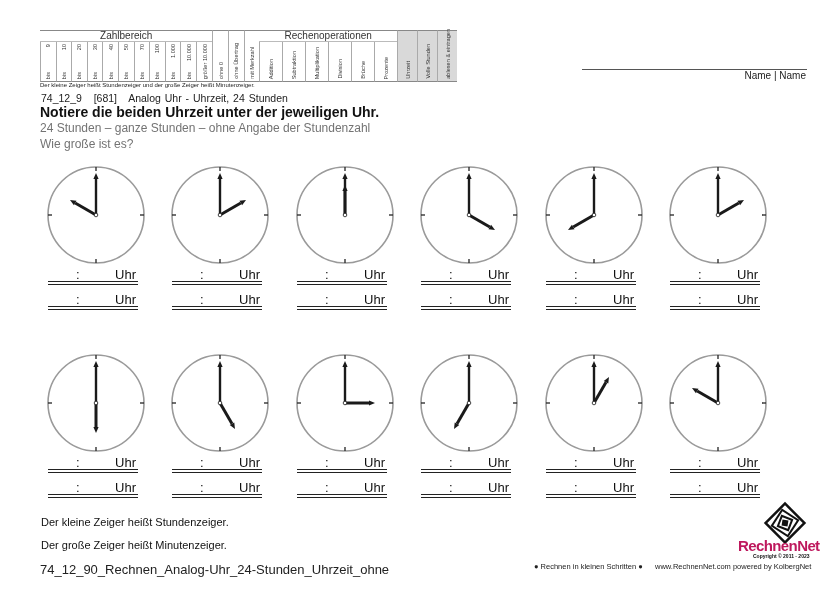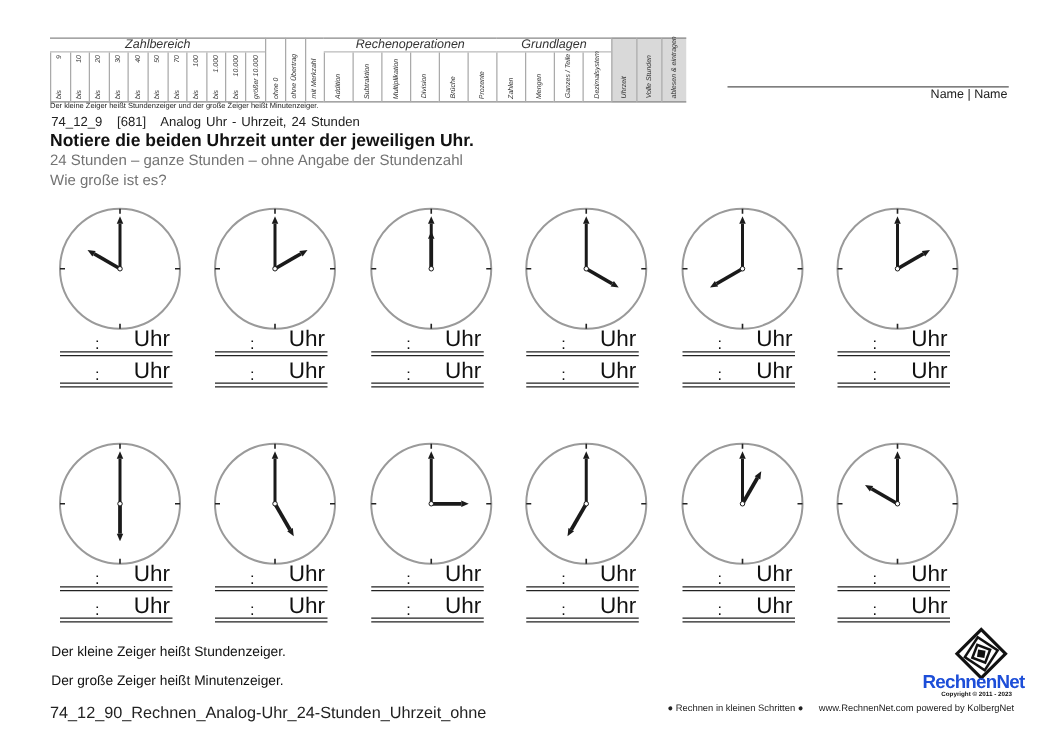--- a/index.html
+++ b/index.html
@@ -1,21 +1,21 @@
 <!DOCTYPE html>
 <html><head>
 <meta charset="utf-8">
 <style>
   * { box-sizing: border-box; margin: 0; padding: 0; }
   html, body { width: 840px; height: 594px; background: #ffffff; overflow: hidden; }
   body { position: relative; font-family: "Liberation Sans", sans-serif; color: #111; }
 
   
   .hdr { position: absolute; top: 30px; left: 40px; height: 52px; display: flex; }
-  .grp { display: flex; flex-direction: column; border-top: 1px solid #888; font-style: italic; }
+  .grp { display: flex; flex-direction: column; border-top: 1px solid #888; }
   .grp-title { height: 11px; font-size: 10px; line-height: 10px; text-align: center; color: #333; border-bottom: 1px solid #bbb; }
   .grp-cells { display: flex; flex: 1; }
   .cell { width: 15.6px; border-left: 1px solid #aaa; border-bottom: 1px solid #888; position: relative; }
   .cell .v-top, .cell .v-bot, .cell .v-full {
     position: absolute; left: 50%; writing-mode: vertical-rl; transform: translateX(-50%) rotate(180deg);
     font-size: 5.6px; color: #333; white-space: nowrap;
   }
   .cell .v-top { top: 2px; }
   .cell .v-bot { bottom: 2px; }
   .cell .v-full { bottom: 2px; }
@@ -30,29 +30,29 @@
 
   .meta { position: absolute; top: 92px; left: 41px; font-size: 10.5px; color: #222; word-spacing: 1px; }
   .title { position: absolute; top: 104px; left: 40px; font-size: 14px; font-weight: bold; }
   .sub { position: absolute; left: 40px; font-size: 12px; color: #737373; }
 
   
   .clock { position: absolute; width: 100px; height: 100px; }
   .clock svg { width: 100px; height: 100px; display: block; }
   .ans { position: absolute; width: 90px; height: 20px; }
   .ans .colon { position: absolute; left: 28px; bottom: 3px; font-size: 13px; }
-  .ans .uhr { position: absolute; right: 2px; bottom: 3px; font-size: 18px; text-align: center; }
+  .ans .uhr { position: absolute; right: 2px; bottom: 3px; font-size: 13px; text-align: center; }
   .ans .line { position: absolute; left: 0; right: 0; bottom: 0; height: 4px; border-top: 1.5px solid #222; border-bottom: 1.5px solid #222; }
 
   .hint { position: absolute; left: 41px; font-size: 11px; color: #111; }
   .file { position: absolute; left: 40px; top: 562px; font-size: 13px; color: #222; }
   .slogan { position: absolute; left: 534px; top: 562px; font-size: 7.5px; color: #222; }
   .site { position: absolute; left: 655px; top: 562px; font-size: 7.5px; color: #222; }
   .logo { position: absolute; left: 762px; top: 500px; width: 46px; height: 46px; }
-  .brand { position: absolute; left: 738px; top: 537px; font-size: 15px; font-weight: bold; letter-spacing: -0.6px; color: #1d4ed8; text-align: center; }
+  .brand { position: absolute; left: 738px; top: 537px; font-size: 15px; font-weight: bold; letter-spacing: -0.6px; color: #be185d; text-align: center; }
   .copy { position: absolute; left: 753px; top: 553px; font-size: 5px; font-weight: bold; color: #111; }
 </style>
 </head>
 <body>
 
 <div class="hdr">
   <div class="grp">
     <div class="grp-title">Zahlbereich</div>
     <div class="grp-cells" id="zb-cells">
         <div class="cell ">
@@ -127,37 +127,20 @@
           <span class="v-full">Multiplikation</span>
         </div>
         <div class="cell op">
           <span class="v-full">Division</span>
         </div>
         <div class="cell op">
           <span class="v-full">Brüche</span>
         </div>
         <div class="cell op">
           <span class="v-full">Prozente</span>
-        </div>
-      </div>
-  </div>
-  <div class="grp">
-    <div class="grp-title">Grundlagen</div>
-    <div class="grp-cells" id="gl-cells">
-        <div class="cell op">
-          <span class="v-full">Zahlen</span>
-        </div>
-        <div class="cell op">
-          <span class="v-full">Mengen</span>
-        </div>
-        <div class="cell op">
-          <span class="v-full">Ganzes / Teile</span>
-        </div>
-        <div class="cell op">
-          <span class="v-full">Dezimalsystem</span>
         </div>
       </div>
   </div>
   <div class="grp" style="border-top:none">
     <div class="grp-cells" id="hl-cells" style="height:52px;">
         <div class="cell gr tall" style="background: rgb(217, 217, 217);">
           <span class="v-full">Uhrzeit</span>
         </div>
         <div class="cell gr tall" style="background: rgb(217, 217, 217);">
           <span class="v-full">Volle Stunden</span>

